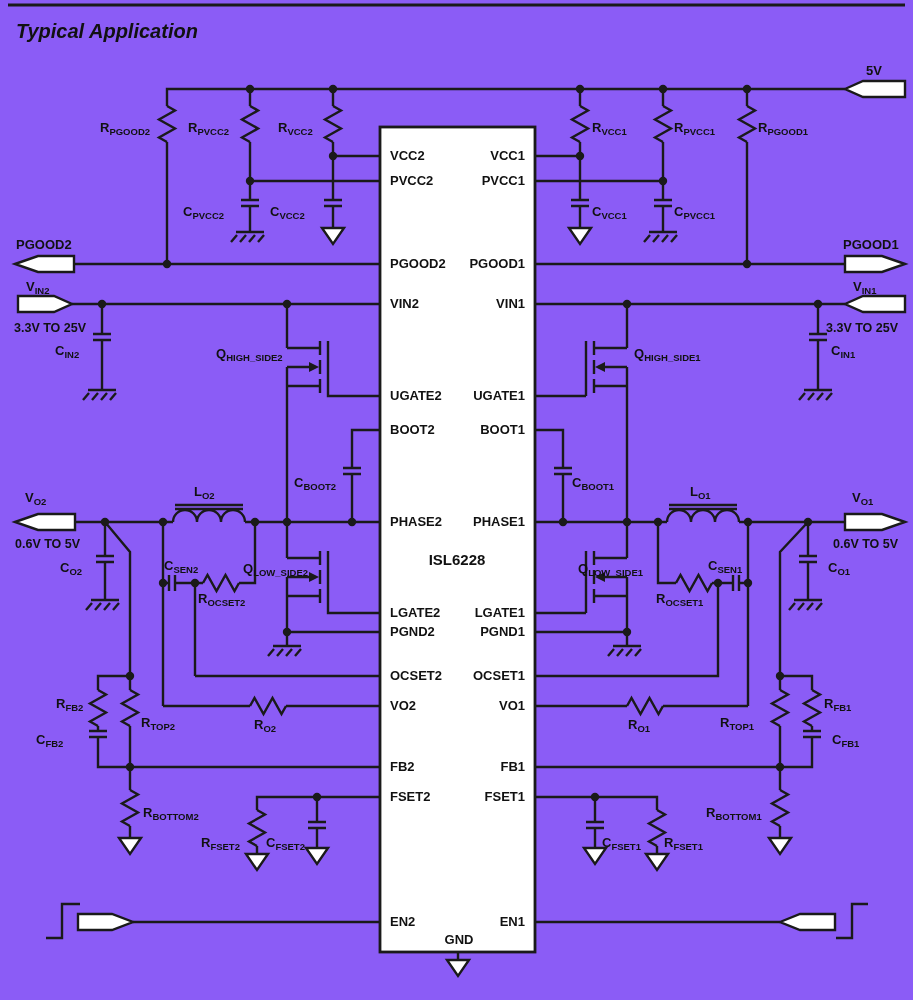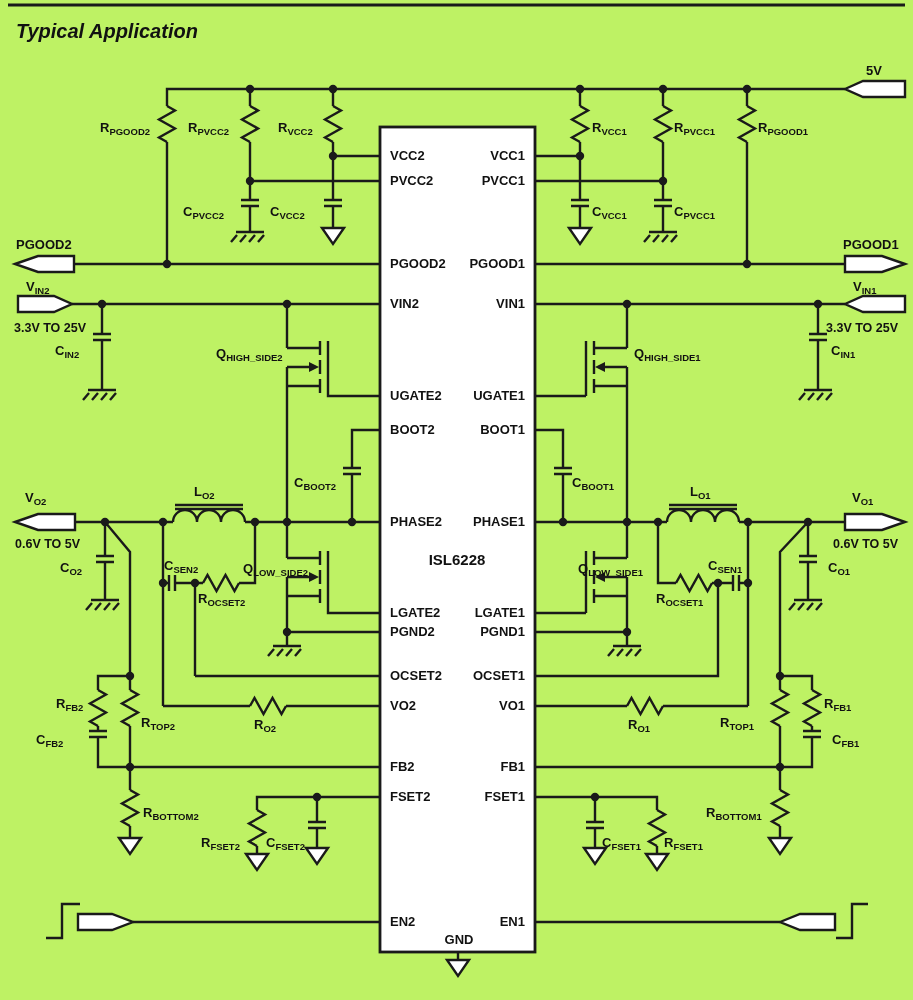--- a/index.html
+++ b/index.html
@@ -1,16 +1,16 @@
 <!DOCTYPE html>
 <html><head>
 <meta charset="utf-8">
 <style>
   html,body{margin:0;padding:0;background:#fff;}
-  .page{width:913px;height:1000px;position:relative;background:#bef264;}
+  .page{width:913px;height:1000px;position:relative;background:#8b5cf6;}
   svg{display:block;}
   .wr{stroke:#1a1a1a;stroke-width:2.4;fill:none;}
   .sym{stroke:#1a1a1a;stroke-width:2.4;fill:none;}
   .symf{stroke:#1a1a1a;stroke-width:2.4;fill:#fff;}
   .dot{fill:#1a1a1a;stroke:none;}
   .arr{fill:#1a1a1a;stroke:none;}
   .icbox{stroke:#1a1a1a;stroke-width:2.8;fill:#fff;}
   .rule{stroke:#1a1a1a;stroke-width:3;}
   .title{font:italic 700 20px "Liberation Sans",sans-serif;fill:#111;}
   .lbl{font:700 13px "Liberation Sans",sans-serif;fill:#111;}

